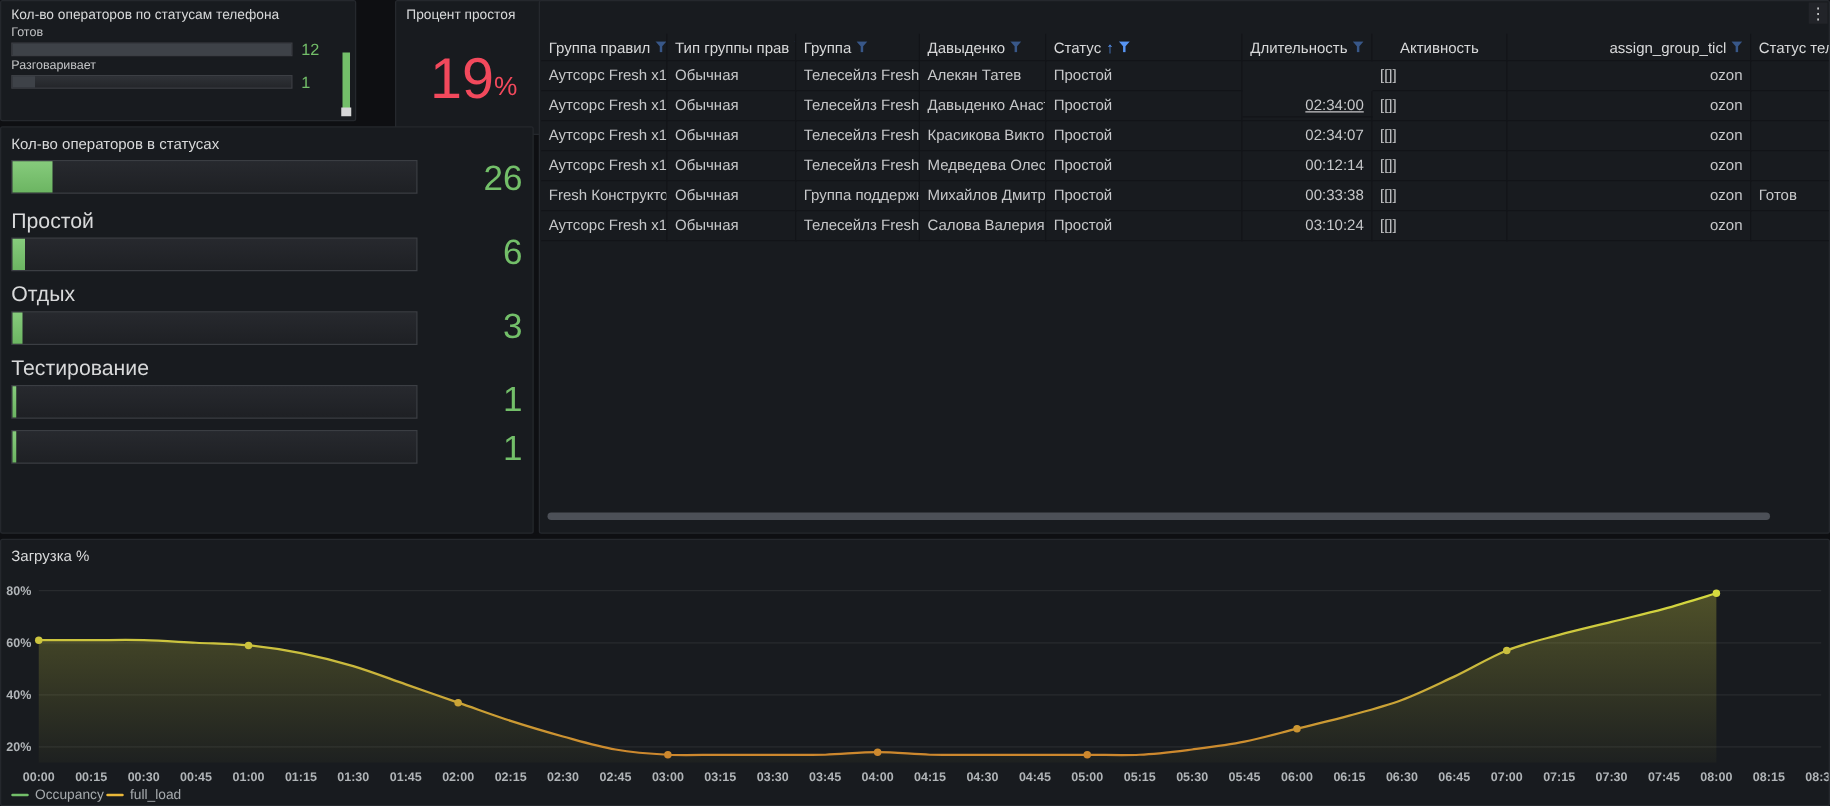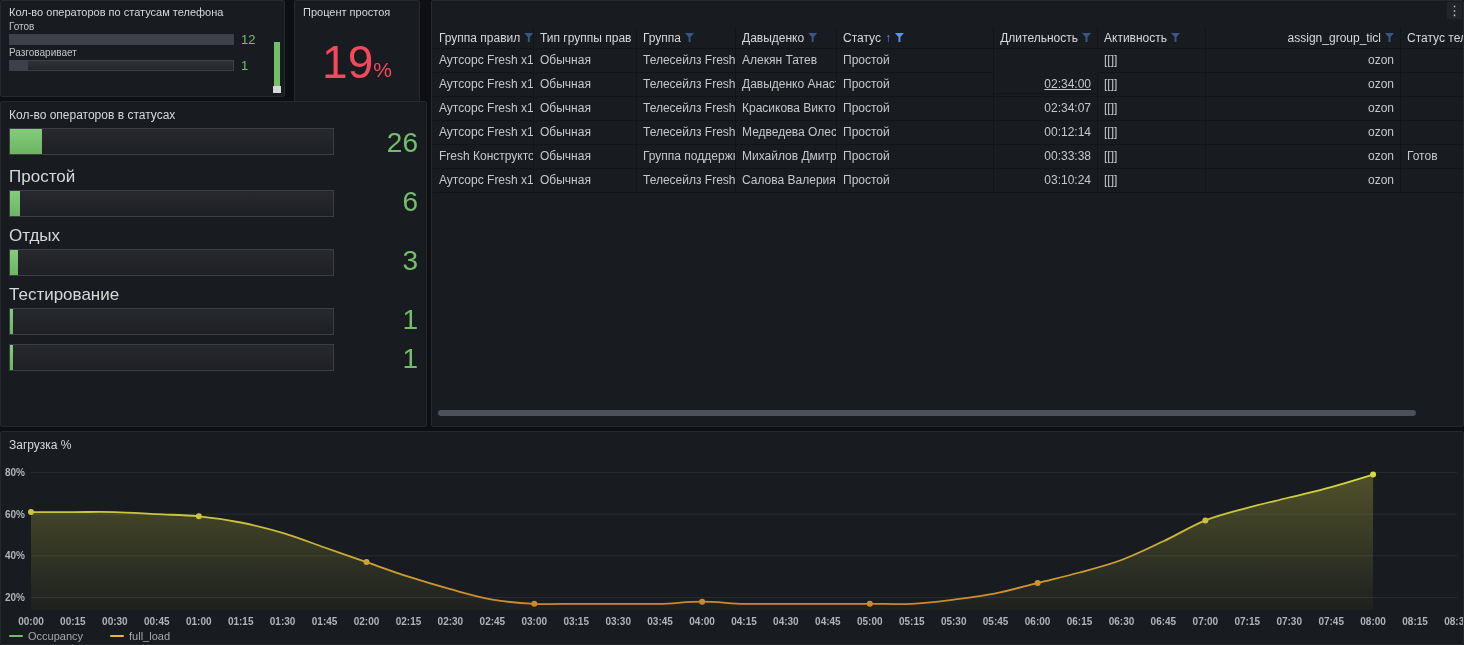--- a/index.html
+++ b/index.html
@@ -15,21 +15,21 @@
   .p-item{padding:0 8px}
   .p-label{font-size:10px;color:#c3c4c6;margin:2px 0 2px}
   .p-row{display:flex;align-items:center}
   .p-bar{width:225px;height:11px;background:linear-gradient(180deg,#2f3237,#24262a);border:1px solid #3c3f44;position:relative;flex:none}
   .p-fill{position:absolute;left:0;top:0;bottom:0}
   .p-val{color:#73bf69;font-size:13px;margin-left:7px;line-height:11px}
   .v-accent{position:absolute;right:4px;top:41px;width:6px;height:45px;background:#73bf69}
   .v-thumb{position:absolute;right:3px;bottom:3px;width:8px;height:7px;background:#d6d7d8}
 
   
-  #panel-idle{left:294px;top:0;width:126px;height:108px}
+  #panel-idle{left:316px;top:0;width:126px;height:108px}
   #panel-idle .panel-title{padding:5px 8px 1px}
   .stat{position:absolute;top:16px;left:0;right:0;bottom:0;display:flex;align-items:center;justify-content:center}
   .stat-num{font-size:46px;font-weight:500;color:#f2495c;line-height:1}
   .stat-unit{font-size:21px;font-weight:500;color:#f2495c;margin-top:16px}
 
   
   #panel-statuses{left:0;top:101px;width:427px;height:326px}
   #panel-statuses .panel-title{padding:6px 8px 2px}
   #status-items{position:absolute;top:26px;left:8px;right:8px}
   .s-item{display:flex;margin-bottom:9px}
@@ -54,21 +54,21 @@
   .funnel{width:9px;height:9px;flex:none;background:#5794f2;opacity:.5;
     clip-path:polygon(0 0,100% 0,61% 45%,61% 100%,39% 100%,39% 45%)}
   .funnel.active{opacity:1}
   .sort-arrow{color:#5794f2;font-size:12px;font-weight:700;line-height:12px}
   .h-scrollbar{position:absolute;left:6px;bottom:10px;width:978px;height:6px;border-radius:3px;background:#4c5057;cursor:pointer}
 
   
   #panel-chart{left:0;top:431px;width:1464px;height:214px}
   #panel-chart .panel-title{position:absolute;top:6px;left:8px}
   #chart-svg{position:absolute;left:0;top:0;width:1462px;height:212px}
-  #chart-legend{position:absolute;left:8px;bottom:2px;display:flex;gap:27px;align-items:center}
+  #chart-legend{position:absolute;left:8px;bottom:2px;display:flex;gap:2px;align-items:center}
   .lg-item{display:flex;align-items:center;gap:5px;font-size:11px;color:#a6aaad;cursor:pointer}
   .lg-swatch{width:14px;height:2px;border-radius:1px;display:inline-block}
   #chart-svg text{font-family:"Liberation Sans",sans-serif}
 </style>
 </head>
 <body>
 
 <div>
 
   <div class="panel" id="panel-phone">
@@ -176,21 +176,21 @@
           </div>
           <div class="t-cell t-hcell" style="width: 157px;">
             <span>Статус</span>
             <span class="sort-arrow">↑</span>
             <span class="funnel active"></span>
           </div>
           <div class="t-cell t-hcell right" style="width: 104px;">
             <span>Длительность</span>
             <span class="funnel"></span>
           </div>
-          <div class="t-cell t-hcell" style="width: 108px;">
+          <div class="t-cell t-hcell" style="width: 108px; flex-direction: column;">
             <span>Активность</span>
             <span class="funnel"></span>
           </div>
           <div class="t-cell t-hcell right" style="width: 195px;">
             <span>assign_group_ticl</span>
             <span class="funnel"></span>
           </div>
           <div class="t-cell t-hcell" style="width: 66px;">
             <span>Статус тел</span>
           </div>

